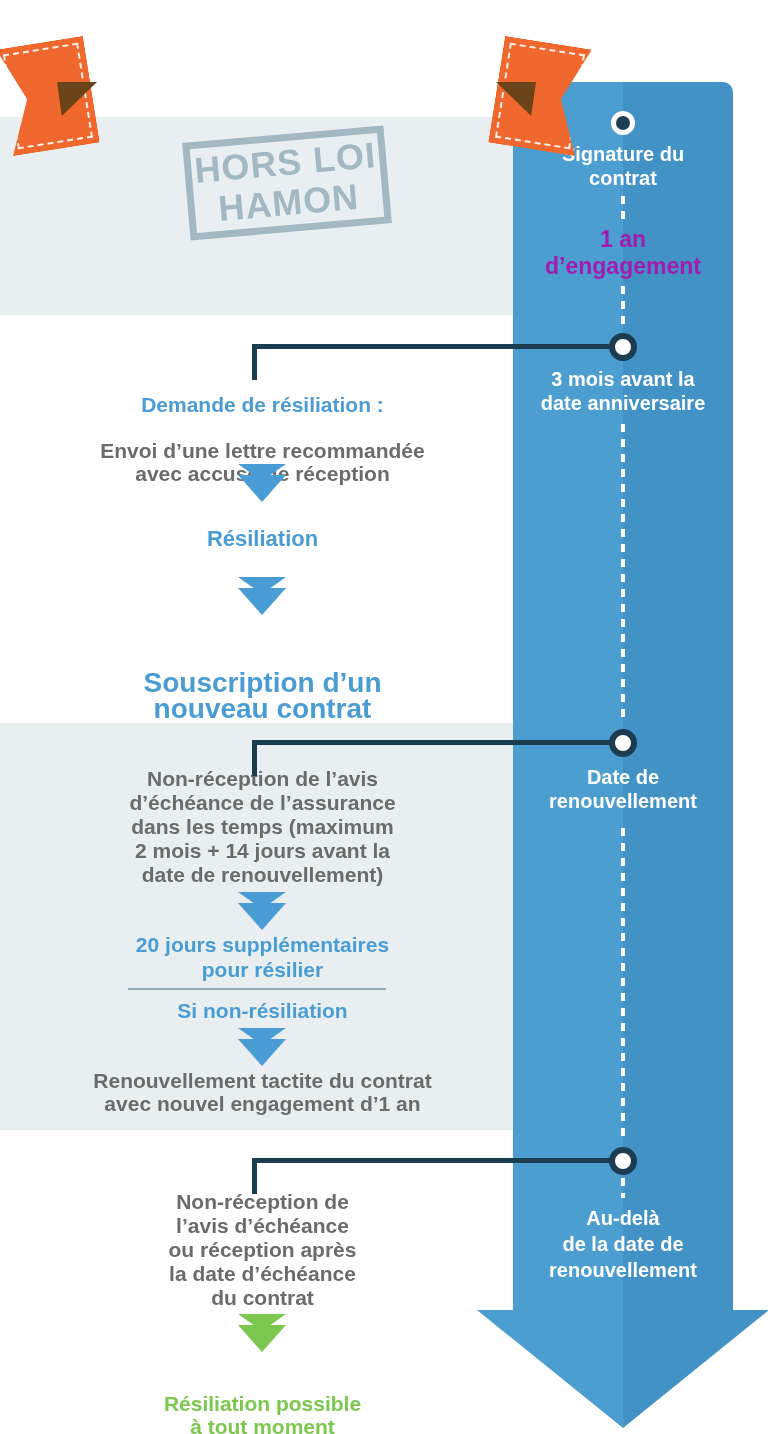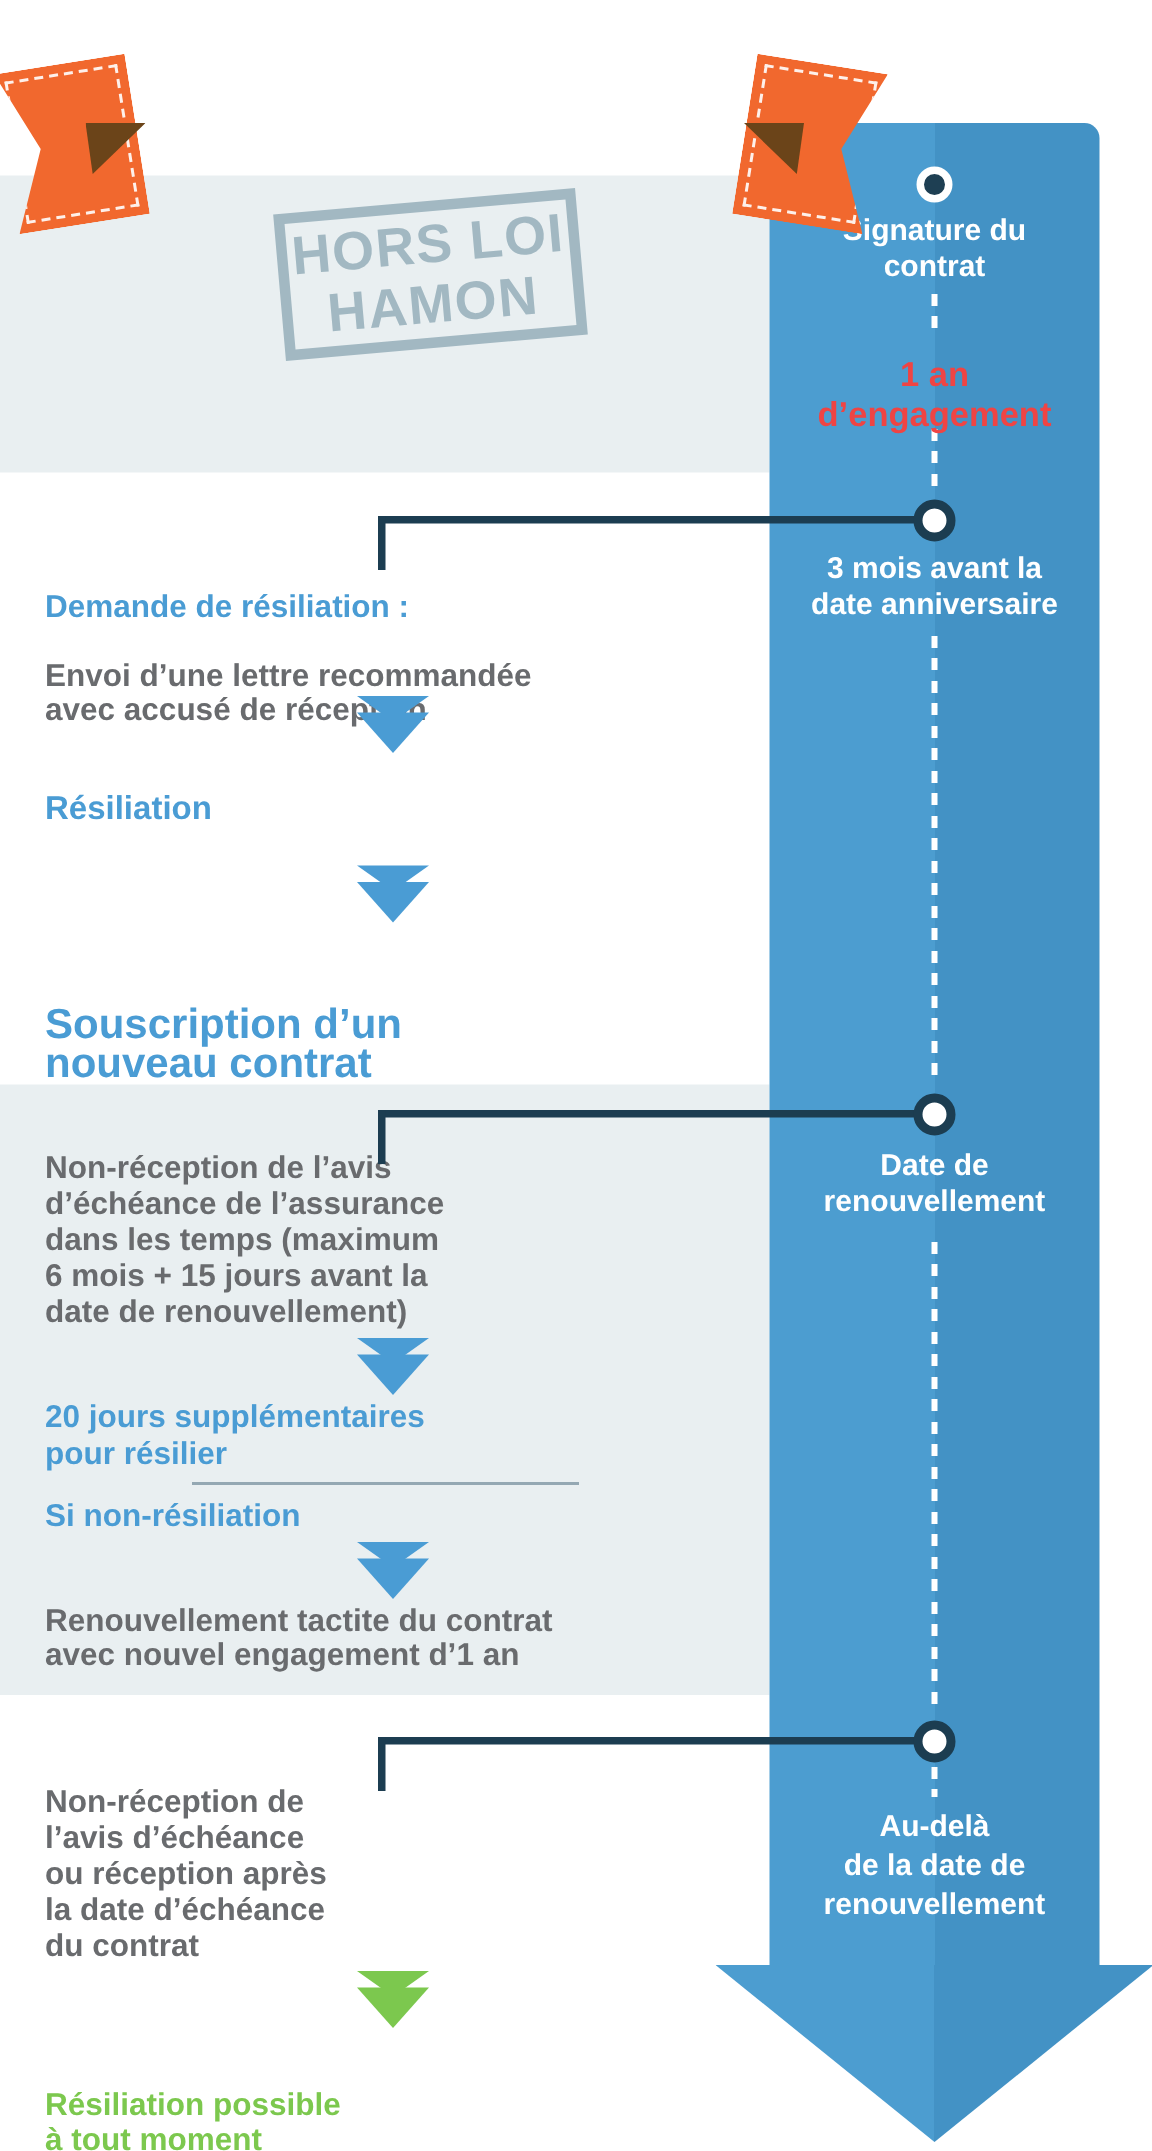--- a/index.html
+++ b/index.html
@@ -33,34 +33,34 @@
   .dash-5{top:1178px;height:20px;}
 
   .dot{position:absolute;border-radius:50%;z-index:6;}
   .dot-start{left:611px;top:111px;width:14px;height:14px;background:#1E3F53;border:5px solid #ffffff;}
   .dot-open{width:16px;height:16px;background:#ffffff;border:6px solid #1C3D51;left:609px;}
   .dot-2{top:333px;} .dot-3{top:729px;} .dot-4{top:1147px;}
 
   .tl-label{position:absolute;left:513px;width:220px;text-align:center;z-index:5;
     font-weight:bold;color:#ffffff;font-size:20px;line-height:24px;white-space:pre-line;}
   .tl-signature{top:142px;}
-  .tl-engagement{top:236px;color:#ef4444;font-size:23px;line-height:27px;}
+  .tl-engagement{top:226px;color:#a21caf;font-size:23px;line-height:27px;}
   .tl-anniversary{top:367px;}
   .tl-renewal{top:765px;}
   .tl-beyond{top:1205px;line-height:26px;}
 
   
   .conn-h{position:absolute;left:252px;width:365px;height:5px;background:#1C3D51;z-index:5;}
   .conn-v{position:absolute;left:252px;width:5px;height:36px;background:#1C3D51;z-index:5;}
   .c1h{top:344px;} .c1v{top:344px;}
   .c2h{top:740px;} .c2v{top:740px;}
   .c3h{top:1158px;} .c3v{top:1158px;}
 
   
-  .blk{position:absolute;left:30px;width:465px;font-weight:bold;z-index:3;
+  .blk{position:absolute;left:30px;width:465px;text-align:center;font-weight:bold;z-index:3;
     font-size:21px;line-height:23px;color:#696B6E;white-space:pre-line;}
   .txt-blue{color:#4A9CD4;}
   .txt-green{color:#7CC84E;}
   .blk-request{top:370px;}
   .blk-resiliation{top:527px;font-size:22px;}
   .blk-subscription{top:670px;font-size:28px;line-height:26px;}
   .blk-nonreception{top:767px;line-height:24px;}
   .blk-extradays{top:932px;line-height:25px;}
   .blk-ifnocancel{top:999px;}
   .blk-tacit{top:1069px;line-height:23px;}
@@ -160,21 +160,21 @@
   <div class="chev chev-2">
       <i class="t1"></i>
       <i class="t2"></i>
     </div>
   <div class="blk blk-subscription txt-blue">Souscription d’un
 nouveau contrat</div>
 
   <div class="blk blk-nonreception">Non-réception de l’avis
 d’échéance de l’assurance
 dans les temps (maximum
-6 mois + 15 jours avant la
+2 mois + 14 jours avant la
 date de renouvellement)</div>
   <div class="chev chev-3">
       <i class="t1"></i>
       <i class="t2"></i>
     </div>
   <div class="blk blk-extradays txt-blue">20 jours supplémentaires
 pour résilier</div>
   <div class="divider"></div>
   <div class="blk blk-ifnocancel txt-blue">Si non-résiliation</div>
   <div class="chev chev-4">

